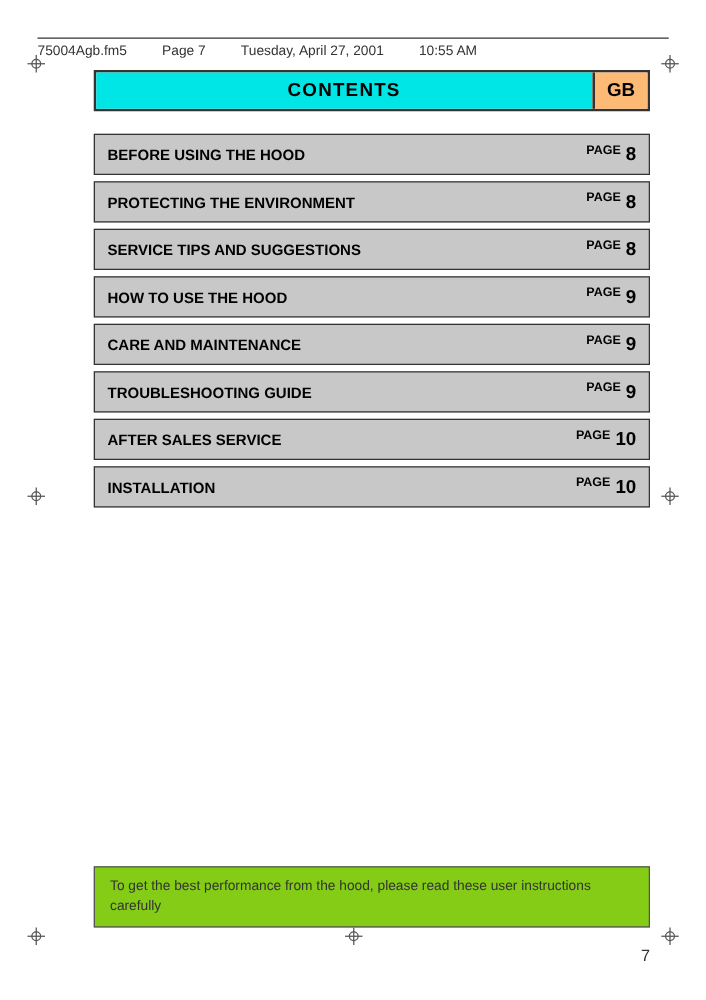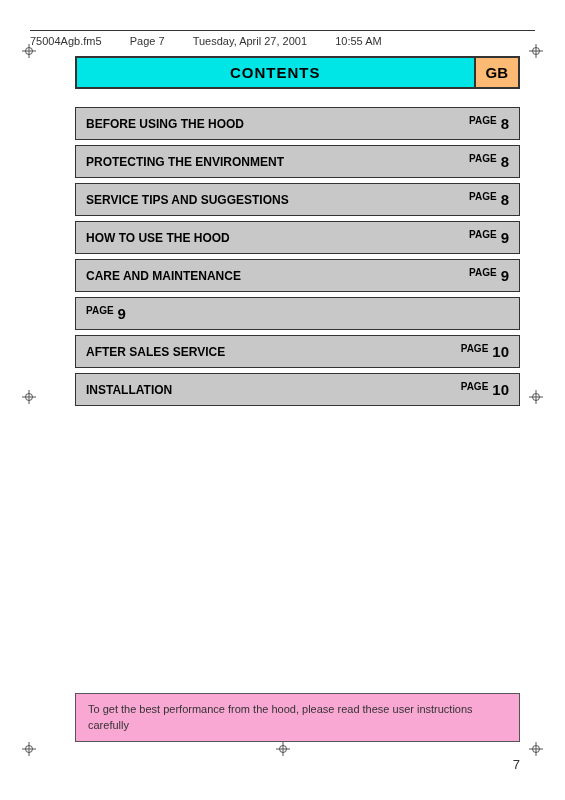--- a/index.html
+++ b/index.html
@@ -173,21 +173,21 @@
     .footer-note {
       position: absolute;
       bottom: 58px;
       left: 75px;
       right: 45px;
       border: 1.5px solid #555;
       padding: 8px 12px;
       font-size: 11px;
       color: #333;
       line-height: 1.4;
-      background: #f9a8d4;
+      background: #84cc16;
     }
   </style>
 </head>
 <body>
 
 <div class="page-container">
 
   <div class="cross-circle cross-tl">
       <div class="circle"></div>
     </div>
@@ -261,20 +261,21 @@
 
     <div class="toc-row">
       <div class="toc-label">CARE AND MAINTENANCE</div>
       <div class="toc-page">
         <span class="page-label">PAGE</span>
         <span class="page-num">9</span>
       </div>
     </div>
 
     <div class="toc-row">
+      <div class="toc-label">TROUBLESHOOTING GUIDE</div>
       <div class="toc-page">
         <span class="page-label">PAGE</span>
         <span class="page-num">9</span>
       </div>
     </div>
 
     <div class="toc-row">
       <div class="toc-label">AFTER SALES SERVICE</div>
       <div class="toc-page">
         <span class="page-label">PAGE</span>

